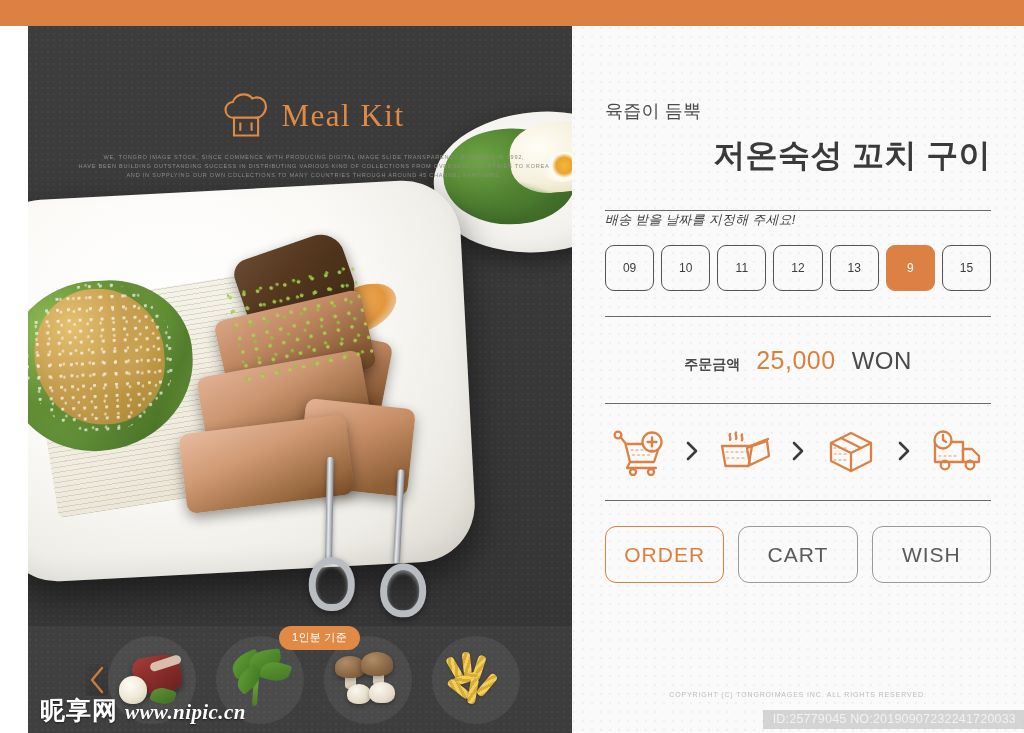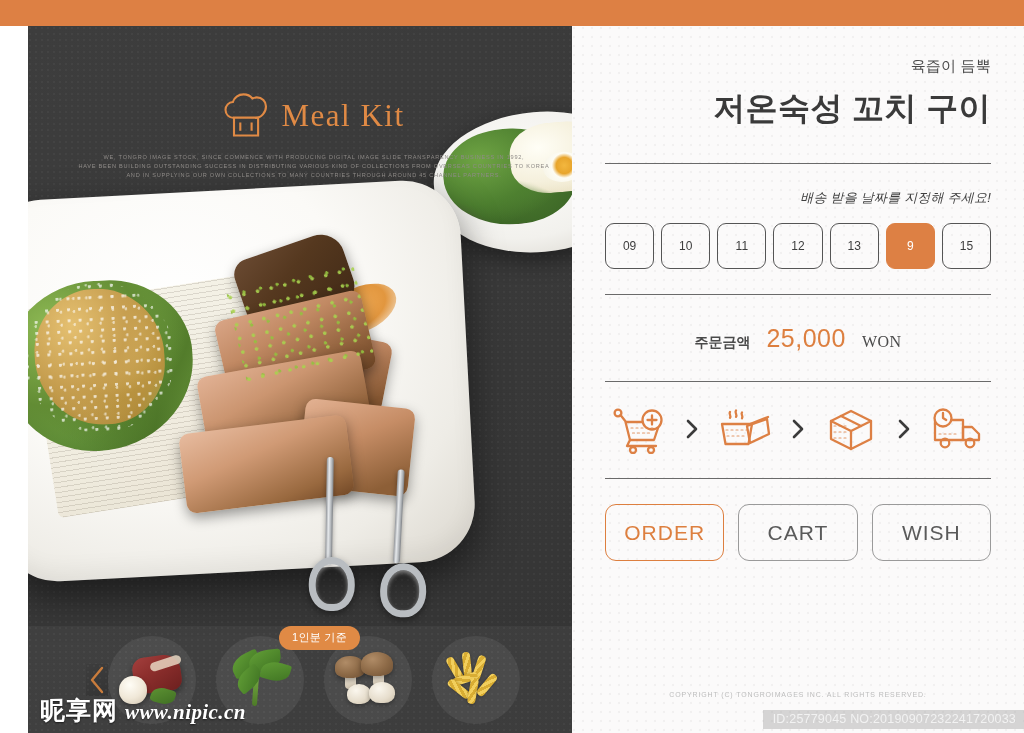--- a/index.html
+++ b/index.html
@@ -278,51 +278,51 @@
   .right {
     position: absolute; left: 572px; top: 26px; width: 452px; height: 707px;
     background:
       radial-gradient(circle at 2px 2px, rgba(160,150,150,0.10) 1.1px, transparent 1.6px) 0 0/9px 9px,
       #fbfafa;
     overflow: hidden;
   }
   .r-inner { position: absolute; left: 33px; right: 33px; top: 0; }
 
   .sub-title {
-    margin-top: 31px; text-align: right;
-    font-size: 15px; color: #4a4a4a; letter-spacing: .2px;
+    margin-top: 73px; text-align: left;
+    font-size: 18px; color: #4a4a4a; letter-spacing: .2px;
   }
   .main-title {
     margin-top: 11px; text-align: right;
     font-size: 32px; color: #3a3a3a; font-weight: 700; letter-spacing: .4px;
   }
   .rule { height: 1px; background: #6a6a6a; margin: 0; }
   .rule-1 { margin-top: 32px; }
   .ask {
-    margin-top: 25px; text-align: right;
+    text-align: left;
     font-size: 13px; color: #3f3f3f; font-style: italic; letter-spacing: .2px;
   }
   .dates {
     margin-top: 16px; display: flex; justify-content: space-between; gap: 7px;
   }
   .date {
     flex: 1 1 0; height: 46px; border: 1.6px solid #555; border-radius: 9px;
     display: flex; align-items: center; justify-content: center;
     font-size: 12px; color: #3d3d3d; background: transparent; cursor: pointer;
   }
   .date.sel { background: #dd8044; border-color: #dd8044; color: #fff; }
   .rule-2 { margin-top: 25px; }
 
   .price-row {
     margin-top: 29px; display: flex; align-items: baseline;
     justify-content: center; gap: 16px;
   }
   .price-label { font-size: 14px; color: #4a4a4a; font-weight: 700; }
   .price-value { font-size: 25px; color: #dd7f3f; letter-spacing: .5px; }
-  .price-unit { font-size: 16px; color: #4a4a4a; letter-spacing: .5px; font-family: Liberation Serif, serif; }
+  .price-unit { font-size: 24px; color: #4a4a4a; letter-spacing: .5px; }
   .rule-3 { margin-top: 28px; }
 
   .steps {
     margin-top: 22px; display: flex; align-items: center;
     justify-content: space-between; padding: 0 6px;
   }
   .step-icon { width: 56px; height: 50px; flex: 0 0 auto; }
   .step-sep { width: 16px; height: 22px; flex: 0 0 auto; }
   .rule-4 { margin-top: 24px; }
 

